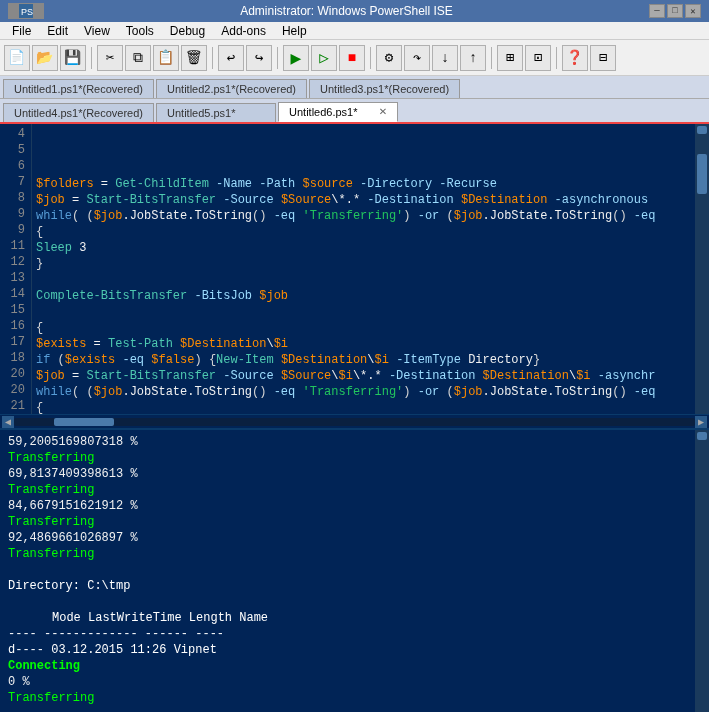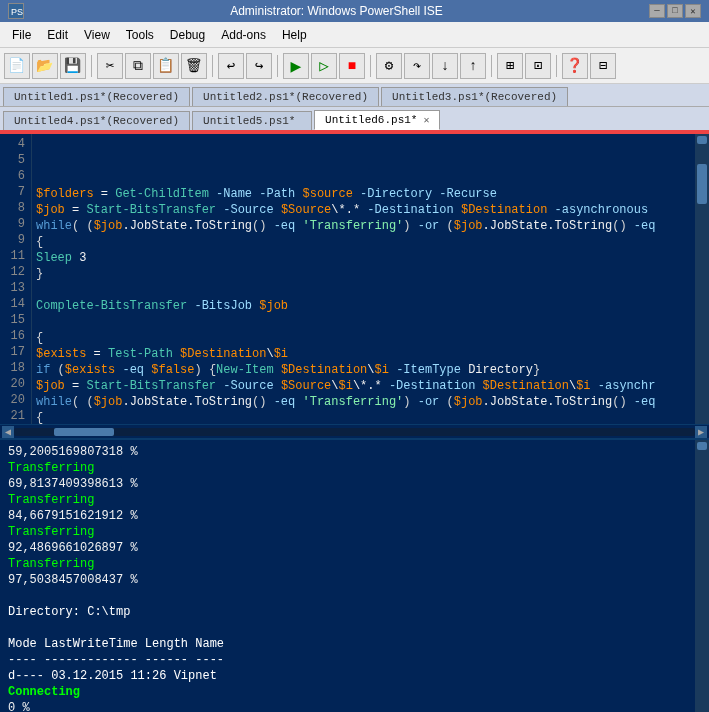--- a/index.html
+++ b/index.html
@@ -7,29 +7,29 @@
 
     
     .title-bar {
       background: #4a6fa5;
       height: 22px;
       display: flex;
       align-items: center;
       justify-content: space-between;
       padding: 0 8px;
     }
-    .title-bar-icon { width: 16px; height: 16px; background: #888; font-size: 10px; color: white; display: flex; align-items: center; justify-content: center; }
+    .title-bar-icon { width: 36px; height: 16px; background: #888; font-size: 10px; color: white; display: flex; align-items: center; justify-content: center; }
     .title-bar-text { color: white; font-family: Arial, sans-serif; font-size: 12px; flex: 1; text-align: center; }
     .title-bar-controls { display: flex; gap: 2px; }
     .title-btn { width: 16px; height: 14px; background: #aaa; font-size: 9px; color: #333; display: flex; align-items: center; justify-content: center; border: 1px solid #888; cursor: pointer; }
 
     
     .menu-bar {
       background: #f0f0f0;
-      height: 26px;
+      height: 18px;
       display: flex;
       align-items: center;
       padding: 0 4px;
       border-bottom: 1px solid #ccc;
     }
     .menu-item {
       padding: 2px 8px;
       font-family: Arial, sans-serif;
       font-size: 12px;
       color: #000;
@@ -62,21 +62,21 @@
       border-bottom: 1px solid #aaa;
     }
     .tabs-row {
       display: flex;
       align-items: flex-end;
       padding: 3px 3px 0 3px;
       gap: 2px;
     }
     .tab {
       padding: 3px 10px;
-      font-family: Liberation Mono, monospace;
+      font-family: Liberation Sans, sans-serif;
       font-size: 11px;
       background: #c0cce0;
       border: 1px solid #999;
       border-bottom: none;
       cursor: pointer;
       color: #333;
       min-width: 120px;
       display: flex;
       align-items: flex-start;
       justify-content: space-between;
@@ -155,21 +155,21 @@
     .console-container {
       display: flex;
       height: 290px;
       background: #012456;
       border-top: 2px solid #0a3a6a;
     }
 
     
     .kw { color: #569cd6; }
     .var { color: #ff8c00; }
-    .str { color: #86efac; }
+    .str { color: #22c55e; }
     .cmd { color: #4ec9b0; }
     .param { color: #9cdcfe; }
     .op { color: #d4d4d4; }
   </style>
 </head>
 <body>
 
 <div class="title-bar">
   <div class="title-bar-icon">
     <svg width="14" height="14" viewBox="0 0 14 14">
@@ -231,21 +231,21 @@
       </div>
     <div class="tab">
         <span>Untitled2.ps1*(Recovered)</span>
       </div>
     <div class="tab">
         <span>Untitled3.ps1*(Recovered)</span>
       </div>
   </div>
 </div>
 
-<div class="tabs-container" style="border-bottom: 4px solid #ef4444;">
+<div class="tabs-container" style="border-bottom: 2px solid #ef4444;">
   <div class="tabs-row">
     <div class="tab">
         <span>Untitled4.ps1*(Recovered)</span>
       </div>
     <div class="tab">
         <span>Untitled5.ps1*</span>
       </div>
     <div class="tab active">
       <span>Untitled6.ps1*</span>
       <span class="tab-close">✕</span>
@@ -310,25 +310,24 @@
 <div class="console-container">
   <div class="console-area" id="console-area">
       <div>59,2005169807318 %</div>
       <div style="color: rgb(0, 255, 0);">Transferring</div>
       <div>69,8137409398613 %</div>
       <div style="color: rgb(0, 255, 0);">Transferring</div>
       <div>84,6679151621912 %</div>
       <div style="color: rgb(0, 255, 0);">Transferring</div>
       <div>92,4869661026897 %</div>
       <div style="color: rgb(0, 255, 0);">Transferring</div>
-      <div>97,5038457008437 %</div>
       <div>&nbsp;</div>
       <div style="color: rgb(255, 255, 255);">    Directory: C:\tmp</div>
       <div>&nbsp;</div>
-      <div style="color: rgb(255, 255, 255);">Mode                LastWriteTime     Length Name</div>
+      <div style="color: rgb(255, 255, 255); margin-left: 44px;">Mode                LastWriteTime     Length Name</div>
       <div style="color: rgb(255, 255, 255);">----                -------------     ------ ----</div>
       <div style="color: rgb(255, 255, 255);">d----          03.12.2015     11:26          Vipnet</div>
       <div style="color: rgb(0, 255, 0); font-weight: bold;">Connecting</div>
       <div>0 %</div>
       <div style="color: rgb(0, 255, 0);">Transferring</div>
     </div>
   <div class="scrollbar-v">
     <div style="width:10px;height:8px;background:#4a7aaa;margin-top:2px;border-radius:2px;"></div>
   </div>
 </div>

